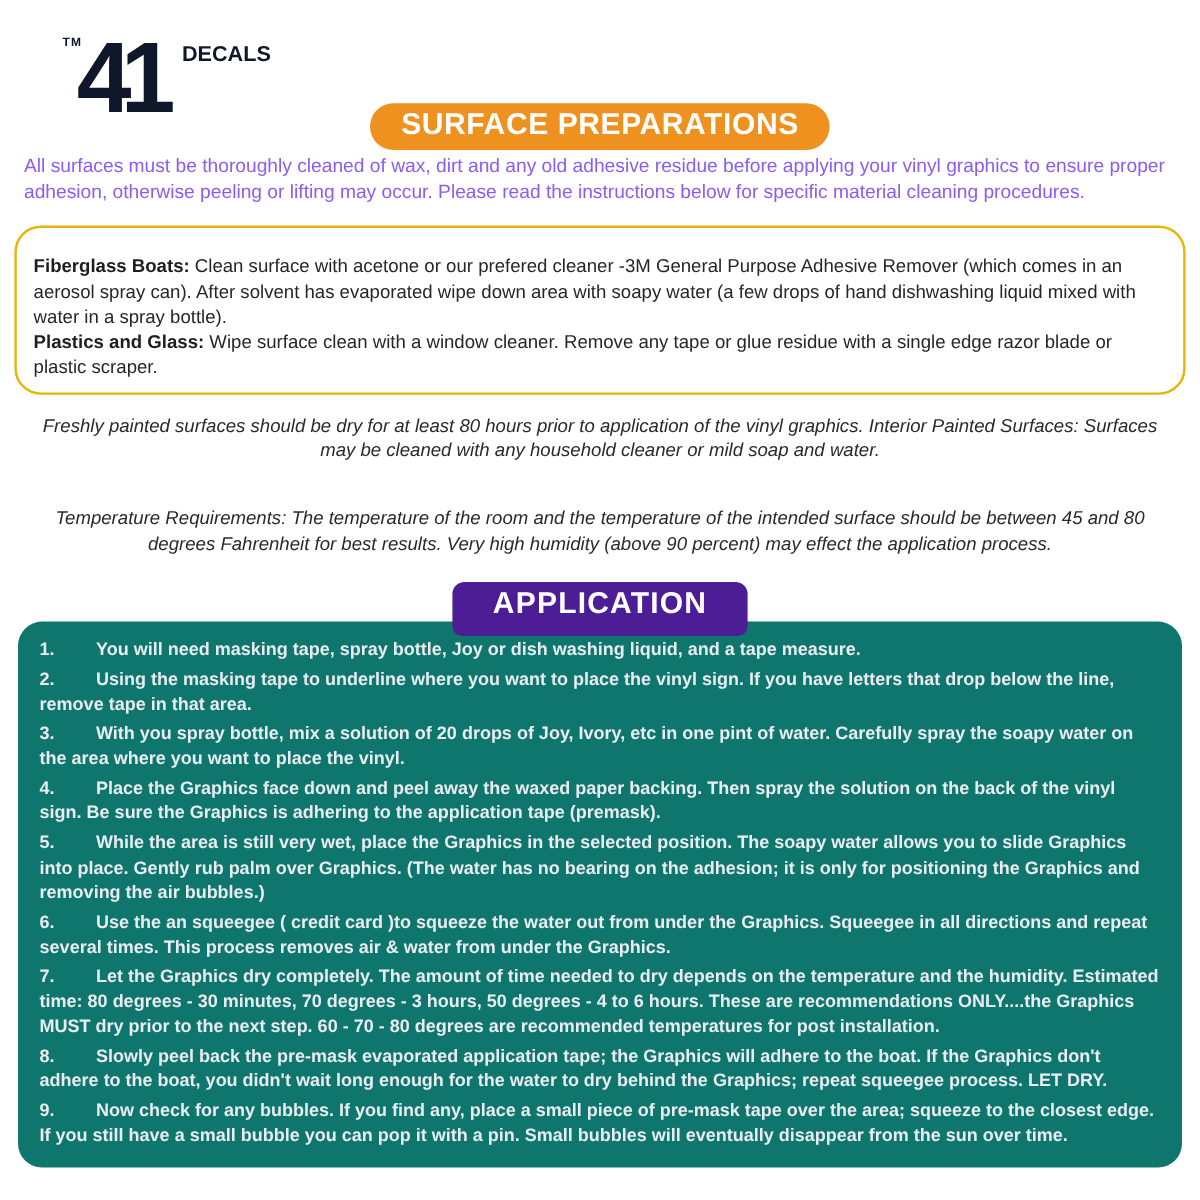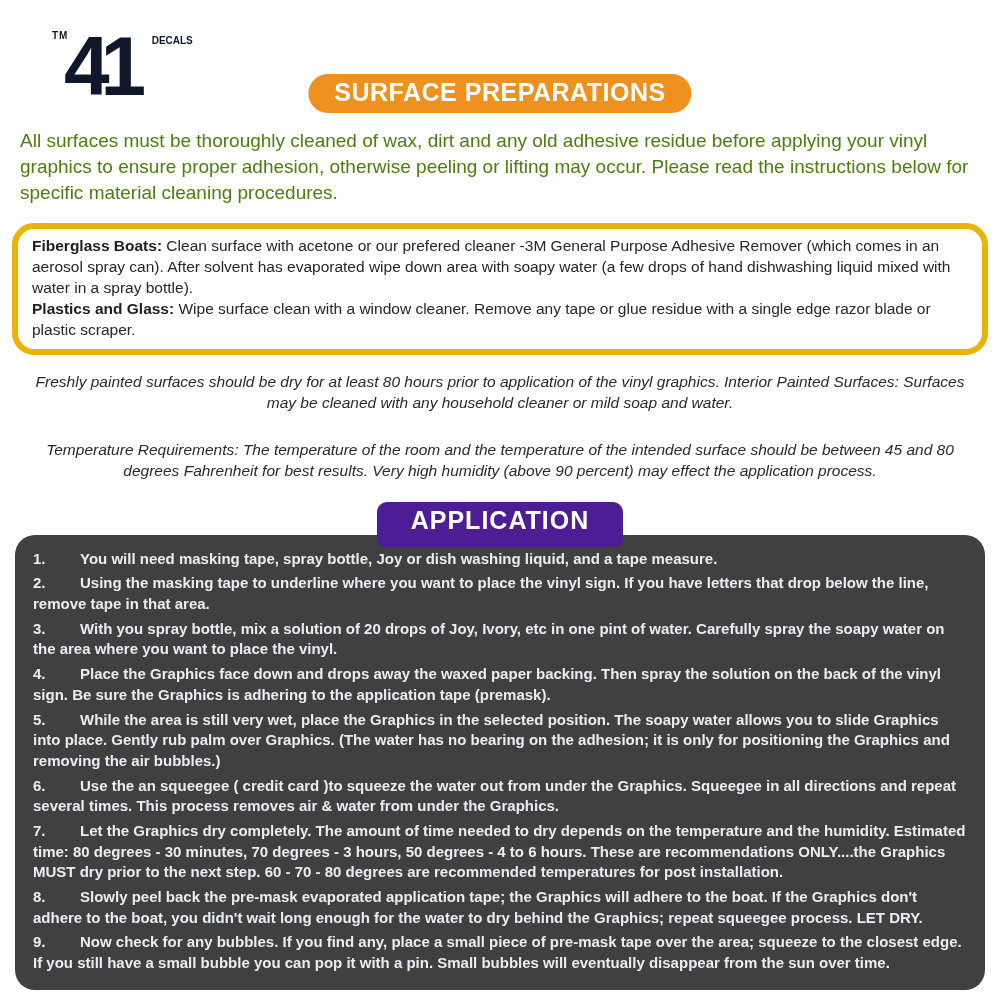--- a/index.html
+++ b/index.html
@@ -15,56 +15,56 @@
   
   .header { position: relative; height: 120px; }
   .logo { position: absolute; left: 50px; top: 26px; color: #0f172a; white-space: nowrap; }
   .logo .tm { position: absolute; left: 2px; top: 4px; font-size: 10px; font-weight: bold; letter-spacing: 1px; }
   .logo .logo-41 {
     display: inline-block; font-size: 82px; font-weight: bold; line-height: 80px;
     letter-spacing: -9px; padding-left: 14px; transform: scaleY(1.02);
   }
   .logo .logo-vert {
     display: inline-block; vertical-align: top; margin-left: 10px; margin-top: 9px;
-    width: 1ch; word-break: break-all; font-size: 10px; font-weight: bold;
+    width: 1ch; word-break: break-all; font-size: 18px; font-weight: bold;
     line-height: 1.12; letter-spacing: 0; text-align: center;
   }
 
   .banner-orange {
-    position: absolute; left: 50%; top: 74px; transform: translateX(-50%);
+    position: absolute; left: 50%; top: 86px; transform: translateX(-50%);
     background: #EF911F; color: #ffffff; font-weight: bold; font-size: 25px;
     letter-spacing: 0.5px; padding: 4px 26px 6px; border-radius: 20px; white-space: nowrap;
   }
 
   .intro {
-    margin: 8px 20px 0; font-size: 19px; line-height: 1.38; color: #4d7c0f;
+    margin: 8px 20px 0; font-size: 16px; line-height: 1.38; color: #8b5cf6;
   }
 
   .materials-box {
-    margin: 16px 12px 0; border: 6px solid #eab308; border-radius: 22px;
-    padding: 6px 14px 9px; font-size: 15.5px; line-height: 1.36;
+    margin: 16px 12px 0; border: 2px solid #eab308; border-radius: 22px;
+    padding: 22px 14px 9px; font-size: 15.5px; line-height: 1.36;
   }
   .materials-box p { margin: 0; }
   .materials-box b { color: #1e1e1e; }
 
   .note {
     margin: 17px 30px 0; text-align: center; font-style: italic;
     font-size: 15.5px; line-height: 1.35; color: #2a2a2a;
   }
-  .note.second { margin-top: 26px; }
+  .note.second { margin-top: 36px; }
 
   .app-banner {
     position: relative; z-index: 2; width: fit-content;
     margin: 20px auto -12px; background: #4c1d95; color: #ffffff;
     font-weight: bold; font-size: 25px; letter-spacing: 1px;
     padding: 4px 34px 12px; border-radius: 10px 10px 8px 8px; white-space: nowrap;
   }
 
   .app-box {
-    position: relative; z-index: 1; margin: 0 15px; background: #404040;
+    position: relative; z-index: 1; margin: 0 15px; background: #0f766e;
     border-radius: 20px; padding: 14px 18px 16px; color: #E9EDF2;
     font-weight: bold; font-size: 15px; line-height: 1.38;
   }
   .app-box .step { margin: 0 0 4px; }
   .app-box .step:last-child { margin-bottom: 0; }
   .step-num { display: inline-block; width: 47px; }
 </style>
 </head>
 <body>
 
@@ -89,21 +89,21 @@
   <p class="note">Freshly painted surfaces should be dry for at least 80 hours prior to application of the vinyl graphics. Interior Painted Surfaces: Surfaces may be cleaned with any household cleaner or mild soap and water.</p>
 
   <p class="note second">Temperature Requirements: The temperature of the room and the temperature of the intended surface should be between 45 and 80 degrees Fahrenheit for best results. Very high humidity (above 90 percent) may effect the application process.</p>
 
   <div class="app-banner">APPLICATION</div>
 
   <div class="app-box">
     <p class="step"><span class="step-num">1.</span><span>You will need masking tape, spray bottle, Joy or dish washing liquid, and a tape measure.</span></p>
     <p class="step"><span class="step-num">2.</span><span>Using the masking tape to underline where you want to place the vinyl sign. If you have letters that drop below the line, remove tape in that area.</span></p>
     <p class="step"><span class="step-num">3.</span><span>With you spray bottle, mix a solution of 20 drops of Joy, Ivory, etc in one pint of water. Carefully spray the soapy water on the area where you want to place the vinyl.</span></p>
-    <p class="step"><span class="step-num">4.</span><span>Place the Graphics face down and drops away the waxed paper backing. Then spray the solution on the back of the vinyl sign. Be sure the Graphics is adhering to the application tape (premask).</span></p>
+    <p class="step"><span class="step-num">4.</span><span>Place the Graphics face down and peel away the waxed paper backing. Then spray the solution on the back of the vinyl sign. Be sure the Graphics is adhering to the application tape (premask).</span></p>
     <p class="step"><span class="step-num">5.</span><span>While the area is still very wet, place the Graphics in the selected position. The soapy water allows you to slide Graphics into place. Gently rub palm over Graphics. (The water has no bearing on the adhesion; it is only for positioning the Graphics and removing the air bubbles.)</span></p>
     <p class="step"><span class="step-num">6.</span><span>Use the an squeegee ( credit card )to squeeze the water out from under the Graphics. Squeegee in all directions and repeat several times. This process removes air &amp; water from under the Graphics.</span></p>
     <p class="step"><span class="step-num">7.</span><span>Let the Graphics dry completely. The amount of time needed to dry depends on the temperature and the humidity. Estimated time: 80 degrees - 30 minutes, 70 degrees - 3 hours, 50 degrees - 4 to 6 hours. These are recommendations ONLY....the Graphics MUST dry prior to the next step. 60 - 70 - 80 degrees are recommended temperatures for post installation.</span></p>
     <p class="step"><span class="step-num">8.</span><span>Slowly peel back the pre-mask evaporated application tape; the Graphics will adhere to the boat. If the Graphics don't adhere to the boat, you didn't wait long enough for the water to dry behind the Graphics; repeat squeegee process. LET DRY.</span></p>
     <p class="step"><span class="step-num">9.</span><span>Now check for any bubbles. If you find any, place a small piece of pre-mask tape over the area; squeeze to the closest edge. If you still have a small bubble you can pop it with a pin. Small bubbles will eventually disappear from the sun over time.</span></p>
   </div>
 
 </div>
 
 </body></html>

